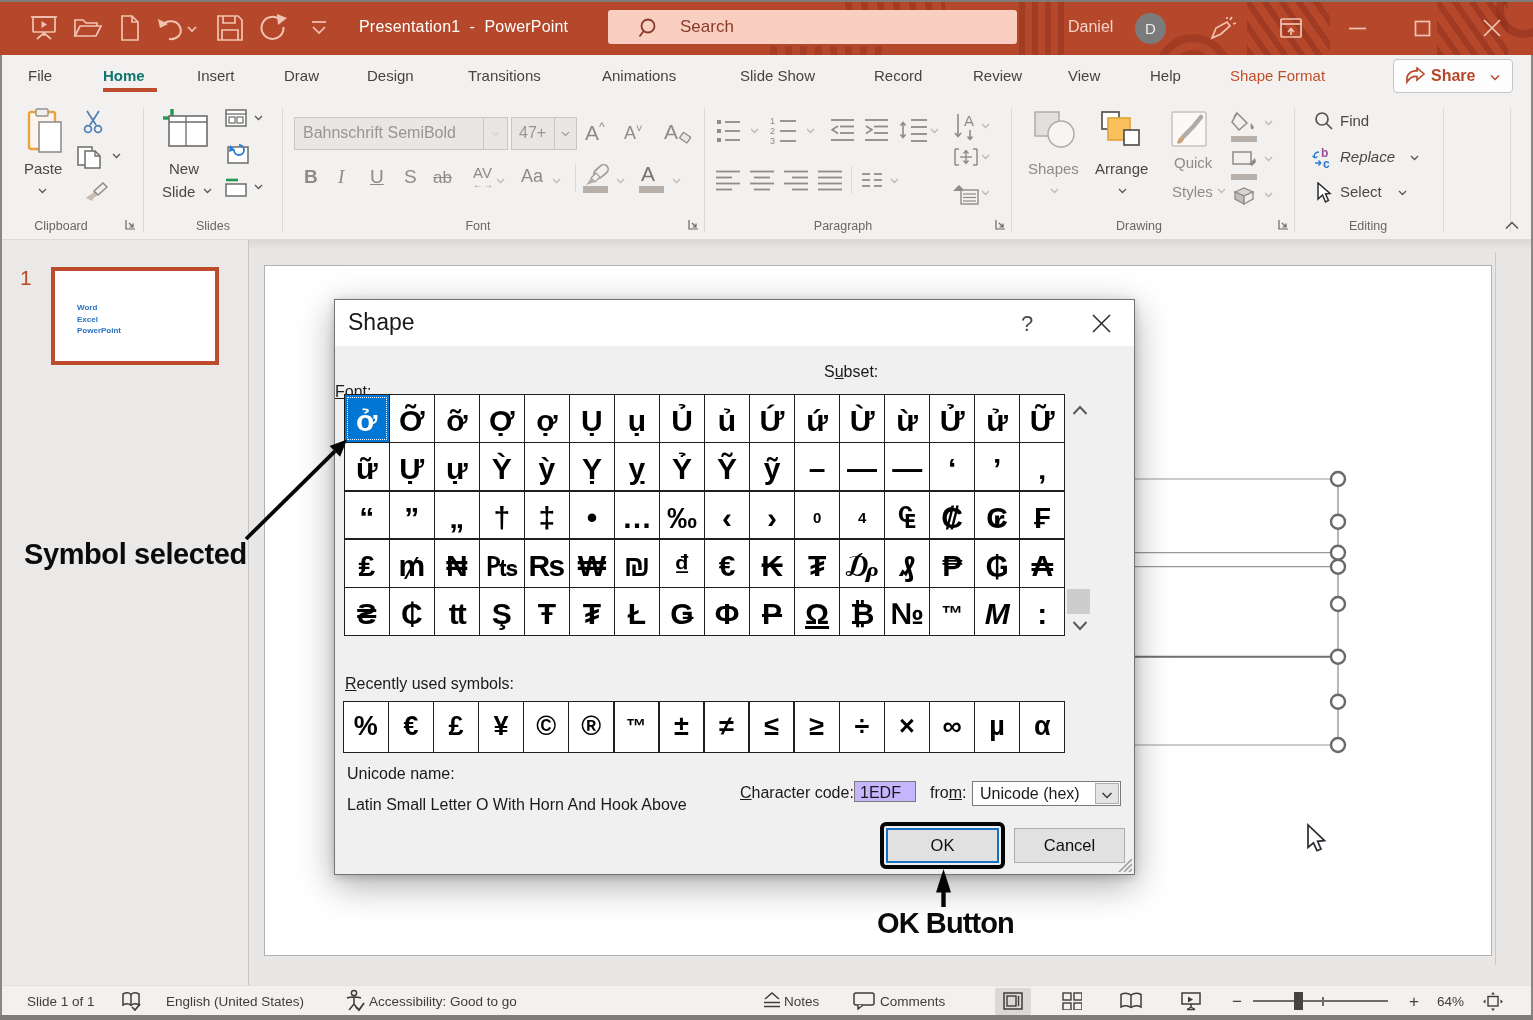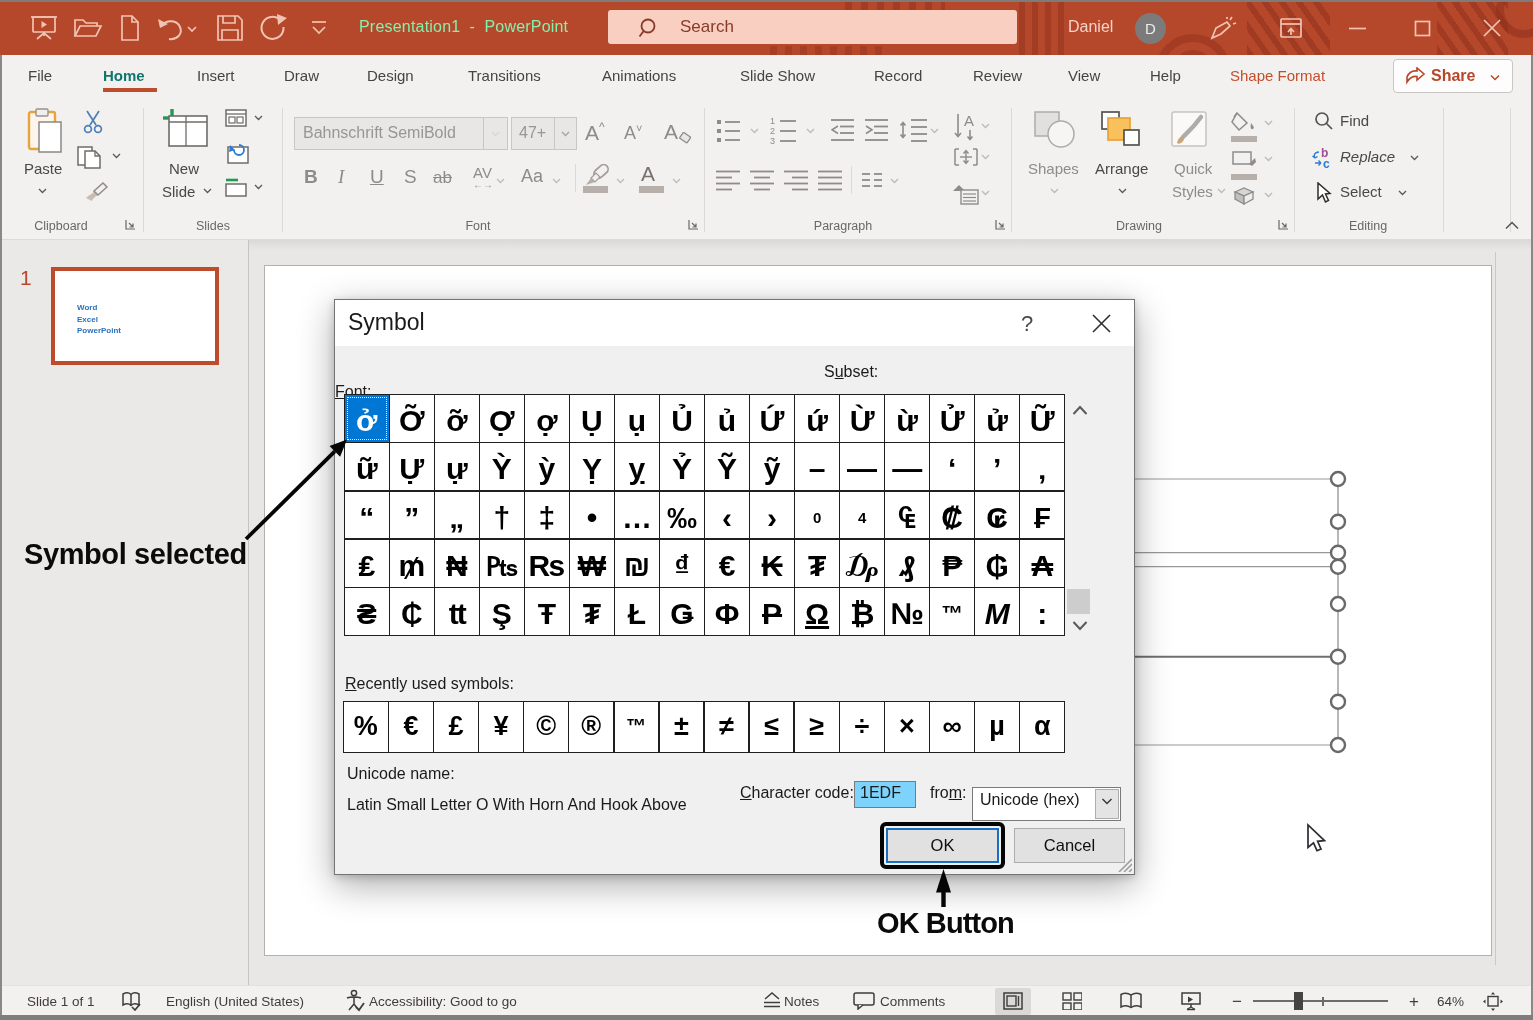--- a/index.html
+++ b/index.html
@@ -5,21 +5,21 @@
   * { margin:0; padding:0; box-sizing:border-box; }
   html,body { width:1533px; height:1020px; overflow:hidden; }
   body { font-family:"Liberation Sans", sans-serif; position:relative; background:#E9E7E6; }
   .abs { position:absolute; }
   svg { display:block; }
   
   #titlebar { position:absolute; left:0; top:0; width:1533px; height:55px; background:#B5472B; overflow:hidden; }
   #titlebar .deco { position:absolute; }
   #searchbox { position:absolute; left:608px; top:10px; width:409px; height:34px; background:#F8CFC1; border-radius:3px; }
   #searchbox .stext { position:absolute; left:72px; top:7px; font-size:17px; color:#8A3A28; }
-  #titletext { position:absolute; left:359px; top:18px; width:222px; font-size:16px; color:#86efac; letter-spacing:0.2px; }
+  #titletext { position:absolute; left:359px; top:18px; width:222px; font-size:16px; color:#ffffff; letter-spacing:0.2px; }
   .qat { stroke:#F2C3B2; fill:none; stroke-width:1.7; }
   
   #tabrow { position:absolute; left:0; top:55px; width:1533px; height:43px; background:#F3F1EF; }
   .tab { position:absolute; top:12px; font-size:15px; color:#454442; white-space:nowrap; }
   
   #ribbon { position:absolute; left:0; top:98px; width:1533px; height:142px; background:#F3F1EF; border-bottom:1px solid #DCDAD8; }
   .gsep { position:absolute; top:10px; width:1px; height:124px; background:#DCDAD8; }
   .glabel { position:absolute; top:121px; font-size:12.5px; color:#6A6865; text-align:center; }
   .launch { position:absolute; top:121px; width:11px; height:11px; }
   .ribtext { position:absolute; font-size:15px; color:#4A4846; white-space:nowrap; }
@@ -430,21 +430,21 @@
   </svg>
   <div class="ribtext" style="left:1095px; top:62px;">Arrange</div>
   <svg class="chev" style="left:1118px; top:90px;" viewBox="0 0 9 6">
       <path d="M1 1 L4.5 4.5 L8 1" stroke="#5A5856" stroke-width="1.3" fill="none"></path>
     </svg>
   <svg class="abs" style="left:1170px; top:12px;" width="44" height="40" viewBox="0 0 44 40">
     <rect x="2" y="2" width="34" height="34" rx="2" fill="#FBF9F8" stroke="#C6C4C2" stroke-width="1.5"></rect>
     <path d="M13 27 C17 23, 23 18, 31 7" fill="none" stroke="#AEACAA" stroke-width="4.5" stroke-linecap="round"></path>
     <path d="M7 33 C8 29, 10 26, 13 27 C15 28, 14 31, 11 33 C9 34, 8 34, 7 33 Z" fill="#C9A477"></path>
   </svg>
-  <div class="ribtext gray" style="left:1174px; top:62px;">Quick</div>
+  <div class="ribtext gray" style="left:1174px; top:56px;">Quick</div>
   <div class="ribtext gray" style="left:1172px; top:85px;">Styles</div>
   <svg class="chev" style="left:1217px; top:90px;" viewBox="0 0 9 6">
       <path d="M1 1 L4.5 4.5 L8 1" stroke="#76747270" stroke-width="1.3" fill="none"></path>
     </svg>
   <svg class="abs" style="left:1231px; top:13px;" width="26" height="24" viewBox="0 0 26 24">
     <path d="M6 2 L16 12 L8 19 L1 11 Z" fill="none" stroke="#8E8C8A" stroke-width="1.5"></path>
     <path d="M6 2 L3 6" stroke="#8E8C8A" stroke-width="1.5"></path>
     <path d="M20 12 C22 15, 24 16, 22 18 C20 19, 19 17, 20 12 Z" fill="#8E8C8A"></path>
   </svg>
   <div class="abs" style="left:1231px; top:38px; width:26px; height:6px; background:#B7B0AA;"></div>
@@ -527,21 +527,21 @@
   <div id="thumb">
     <div class="t" style="top:32px;">Word</div>
     <div class="t" style="top:43.5px;">Excel</div>
     <div class="t" style="top:55px;">PowerPoint</div>
   </div>
   <div class="abs" style="left:20px; top:26px; font-size:21px; color:#B5492B;">1</div>
   <div class="annot" style="left:24px; top:298px;">Symbol selected</div>
   <div class="annot" style="left:877px; top:667px; letter-spacing:-0.9px;">OK Button</div>
   <div id="dialog">
     <div id="dlgtitle">
-      <div class="cap">Symbol</div>
+      <div class="cap">Shape</div>
       <div class="abs" style="left:686px; top:11px; font-size:22px; color:#4A4A4A;">?</div>
       <svg class="abs" style="left:757px; top:14px;" width="19" height="19" viewBox="0 0 19 19">
         <line x1="1" y1="1" x2="18" y2="18" stroke="#2E2E2E" stroke-width="1.6"></line>
           <line x1="18" y1="1" x2="1" y2="18" stroke="#2E2E2E" stroke-width="1.6"></line>
       </svg>
     </div>
     <div class="dtext" style="left:0; top:63px;margin-top:20px;"><u>F</u>ont:</div>
     <div class="dtext" style="left:489px; top:63px;"><u style="text-decoration:none;">S<span style="text-decoration:underline;">u</span>bset:</u></div>
 
     <div id="grid">
@@ -650,25 +650,25 @@
         <div class="rc">÷</div>
         <div class="rc">×</div>
         <div class="rc">∞</div>
         <div class="rc">µ</div>
         <div class="rc">α</div>
     </div>
 
     <div class="dtext" style="left:12px; top:465px;">Unicode name:</div>
     <div class="dtext" style="left:12px; top:496px;">Latin Small Letter O With Horn And Hook Above</div>
     <div class="dtext" style="left:405px; top:484px;"><u>C</u>haracter code:</div>
-    <div class="abs" style="left:519px; top:481px; width:62px; height:27px; background:#7dd3fc; border:1px solid #7A7A7A;">
+    <div class="abs" style="left:519px; top:481px; width:62px; height:21px; background:#c4b5fd; border:1px solid #7A7A7A;">
       <div class="dtext" style="left:5px; top:2px;">1EDF</div>
     </div>
     <div class="dtext" style="left:595px; top:484px;">fro<u>m</u>:</div>
-    <div class="combo" style="left:637px; top:481px; width:149px; height:34px;margin-top:6px;">
+    <div class="combo" style="left:637px; top:481px; width:149px; height:25px;">
       <div class="ctext" style="top:3px;">Unicode (hex)</div>
       <div class="cbtn">
           <svg style="position:absolute;left:5px;top:8px;" width="12" height="8" viewBox="0 0 12 8">
             <path d="M1.5 1 L6 5.5 L10.5 1" stroke="#3A3A3A" stroke-width="1.5" fill="none"></path>
           </svg>
         </div>
     </div>
 
     <div class="abs" style="left:545px; top:522px; width:125px; height:47px; border:4.5px solid #050505; border-radius:6px;"></div>
     <div class="btn" style="left:551px; top:528px; width:113px; height:35px; border:2px solid #1A6FC0; line-height:31px;">OK</div>

